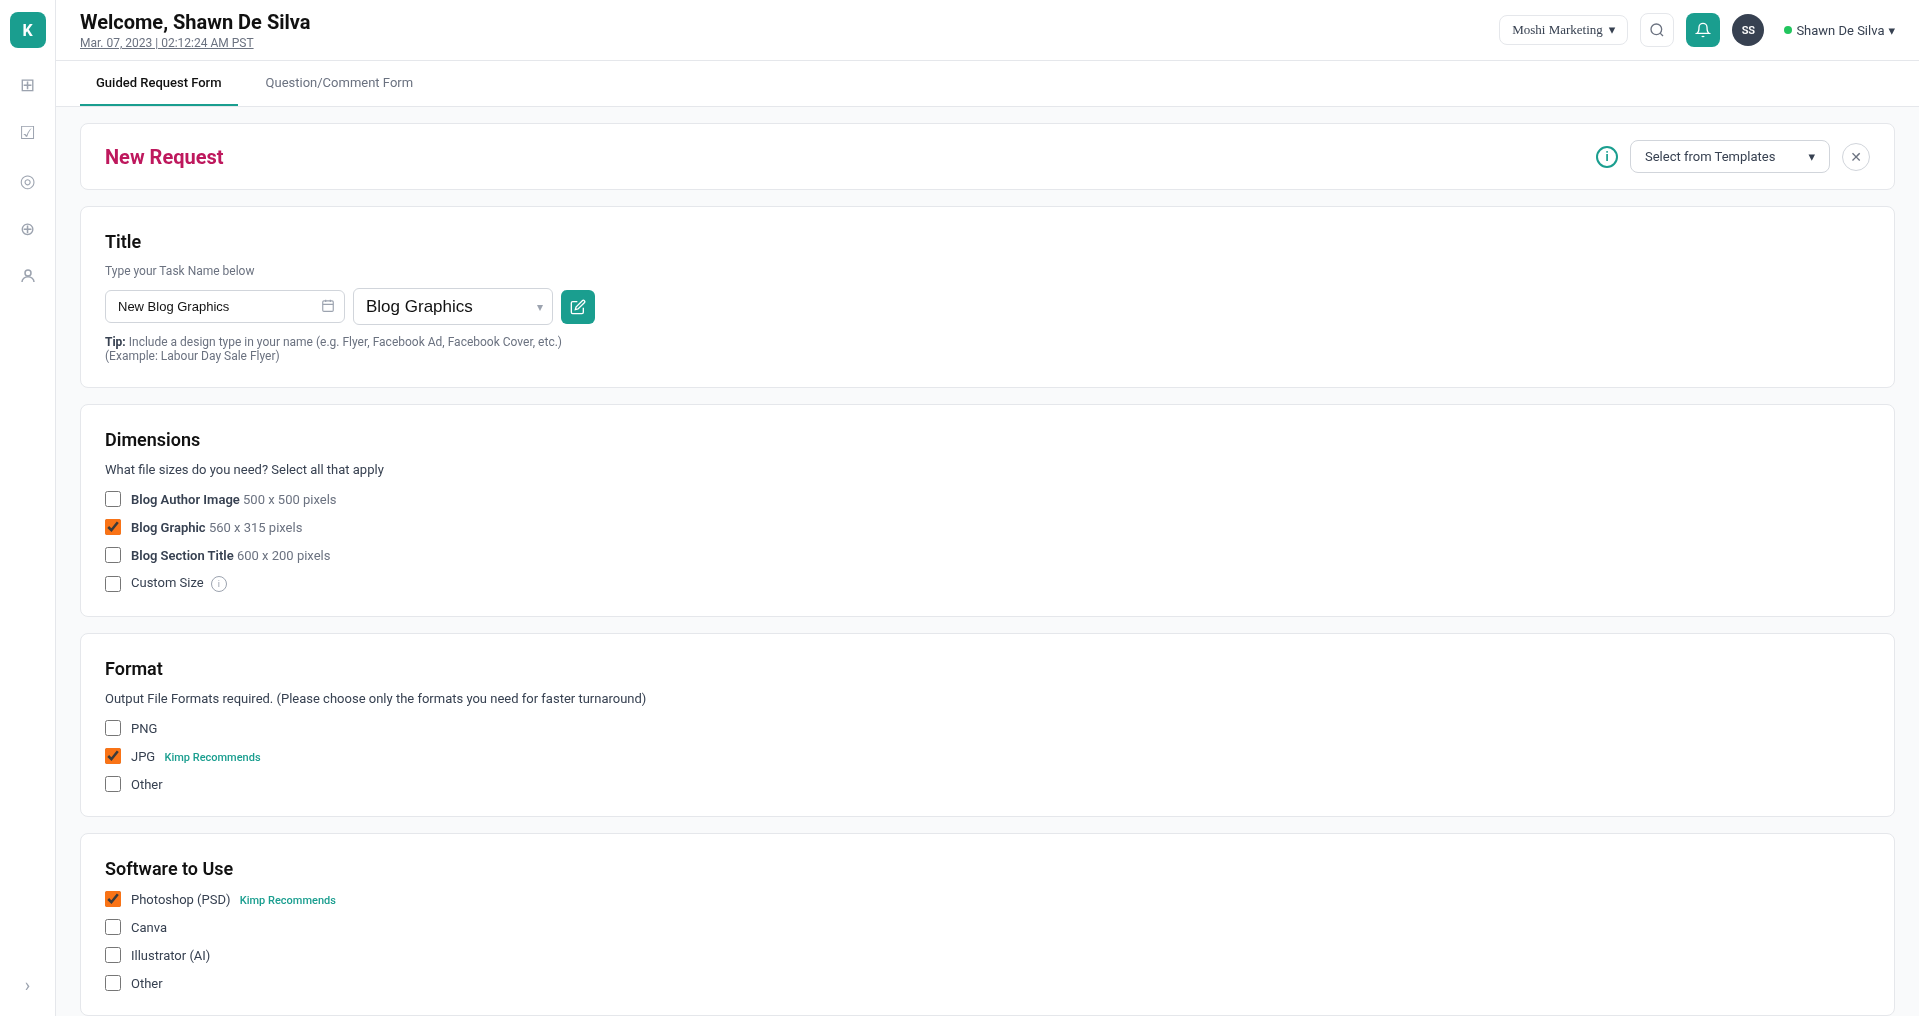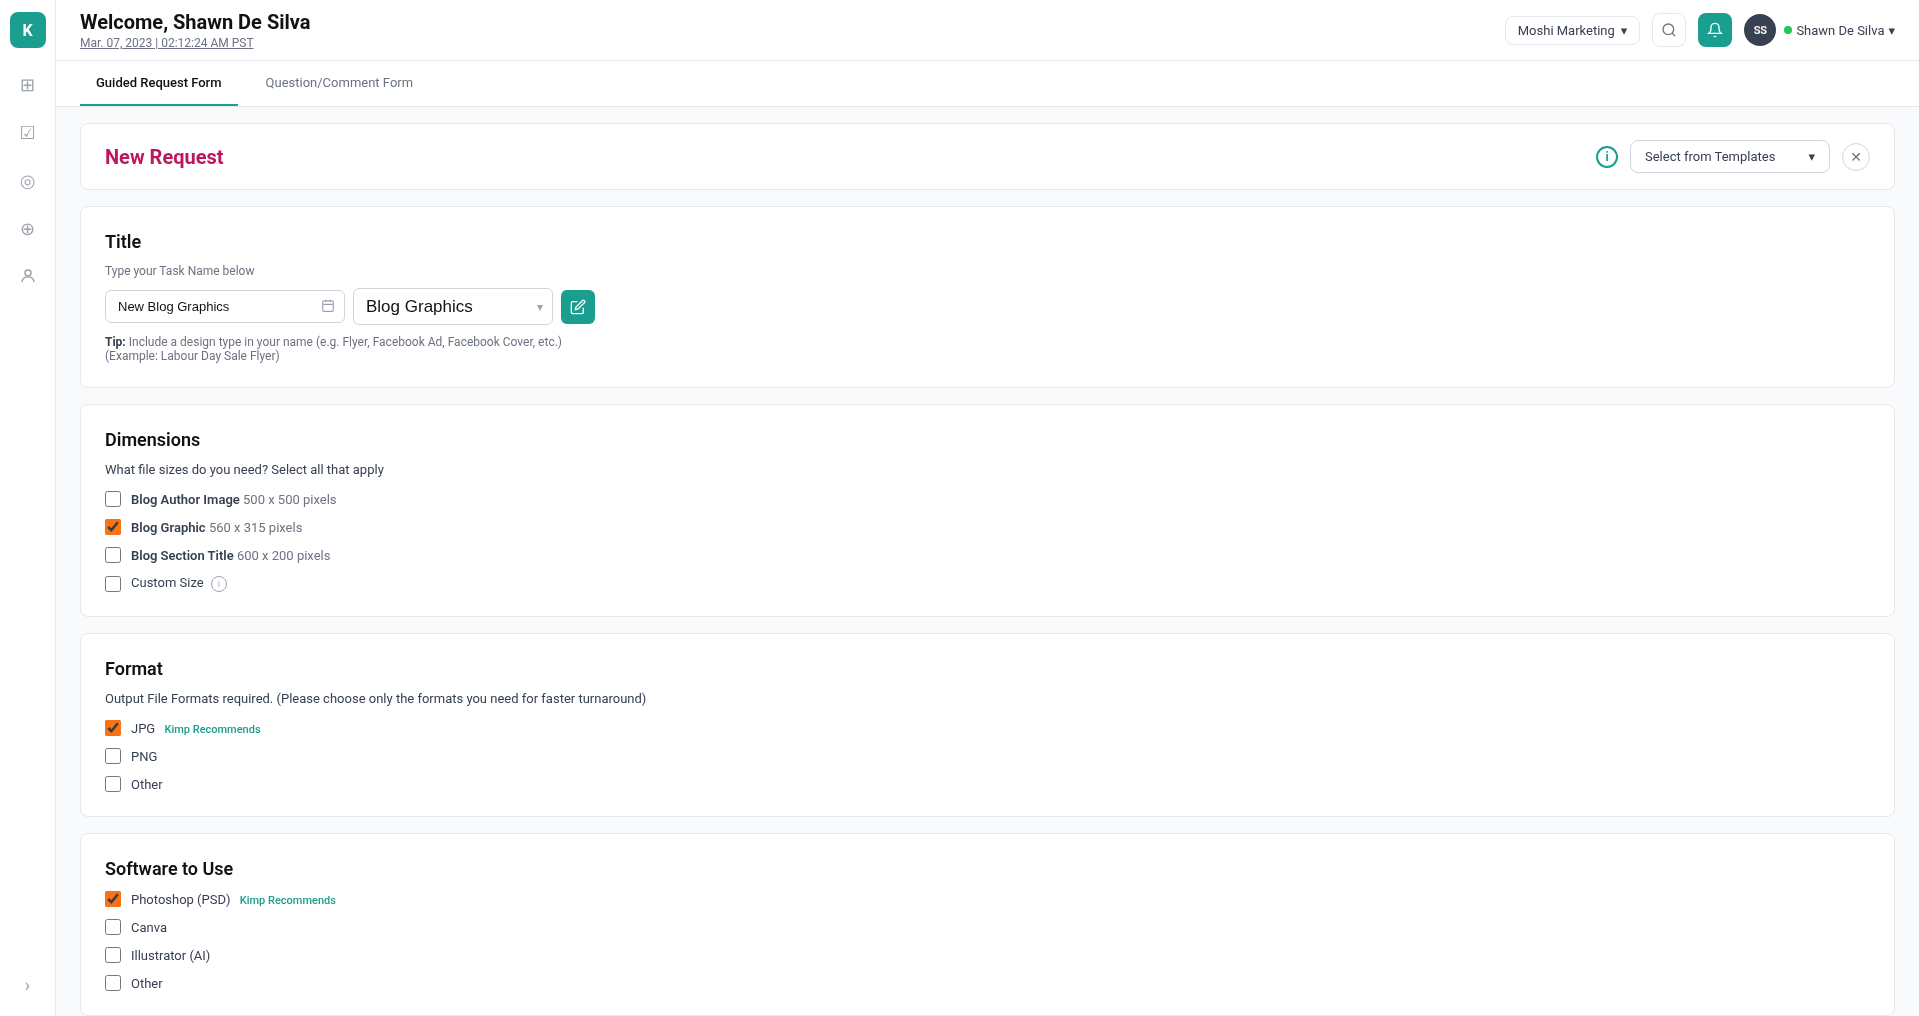--- a/index.html
+++ b/index.html
@@ -13,24 +13,24 @@
     .sidebar-expand { margin-top: auto; }
 
     .main-content { flex: 1; display: flex; flex-direction: column; overflow: hidden; }
 
     
     .header { background: #fff; border-bottom: 1px solid #e5e7eb; padding: 10px 24px; display: flex; align-items: center; justify-content: space-between; flex-shrink: 0; }
     .header-left h1 { font-size: 20px; font-weight: 400; color: #111; }
     .header-left h1 span { font-weight: 700; }
     .header-left .datetime { font-size: 12px; color: #6b7280; margin-top: 2px; text-decoration: underline; }
     .header-right { display: flex; align-items: center; gap: 12px; }
-    .workspace-selector { display: flex; align-items: center; gap: 6px; border: 1px solid #e5e7eb; border-radius: 8px; padding: 6px 12px; cursor: pointer; background: #fff; font-size: 13px; color: #374151; }
+    .workspace-selector { display: flex; align-items: center; gap: 6px; border: 1px solid #e5e7eb; border-radius: 8px; padding: 6px 12px; cursor: pointer; background: #fff; font-size: 13px; color: #374151; font-family: Liberation Serif, serif; }
     .search-btn { width: 34px; height: 34px; border: 1px solid #e5e7eb; border-radius: 8px; display: flex; align-items: center; justify-content: center; cursor: pointer; background: #fff; color: #6b7280; }
     .notif-btn { width: 34px; height: 34px; background: #1a9e8f; border-radius: 8px; display: flex; align-items: center; justify-content: center; cursor: pointer; color: white; font-size: 16px; }
-    .user-badge { display: flex; align-items: center; gap: 8px; cursor: pointer; }
+    .user-badge { display: flex; align-items: center; gap: 20px; cursor: pointer; }
     .user-avatar { width: 32px; height: 32px; background: #374151; border-radius: 50%; display: flex; align-items: center; justify-content: center; color: white; font-size: 11px; font-weight: 600; }
     .user-name { font-size: 13px; color: #374151; display: flex; align-items: center; gap: 4px; }
     .online-dot { width: 8px; height: 8px; background: #22c55e; border-radius: 50%; }
 
     
     .tabs { background: #fff; border-bottom: 1px solid #e5e7eb; padding: 0 24px; display: flex; gap: 12px; flex-shrink: 0; }
     .tab { padding: 14px 16px; font-size: 13px; cursor: pointer; color: #6b7280; border-bottom: 2px solid transparent; }
     .tab.active { color: #111; border-bottom: 2px solid #1a9e8f; font-weight: 500; }
 
     
@@ -216,29 +216,29 @@
             <span>Custom Size <span class="info-circle">i</span></span>
           </label>
         </div>
       </div>
 
       <div class="section-card">
         <div class="section-label">Format</div>
         <div class="section-sublabel">Output File Formats required. (Please choose only the formats you need for faster turnaround)</div>
         <div class="checkbox-group">
           <label class="checkbox-item">
+            <input type="checkbox" style="">
+            <span>PNG</span>
+          </label>
+          <label class="checkbox-item">
             <input type="checkbox" checked="" style="accent-color: rgb(249, 115, 22);">
             <span>JPG <span class="kimp-badge">Kimp Recommends</span></span>
           </label>
           <label class="checkbox-item">
             <input type="checkbox" style="">
-            <span>PNG</span>
-          </label>
-          <label class="checkbox-item">
-            <input type="checkbox" style="">
             <span>Other</span>
           </label>
         </div>
       </div>
 
       <div class="section-card">
         <div class="section-label">Software to Use</div>
         <div class="checkbox-group">
           <label class="checkbox-item">
             <input type="checkbox" checked="" style="accent-color: rgb(249, 115, 22);">

